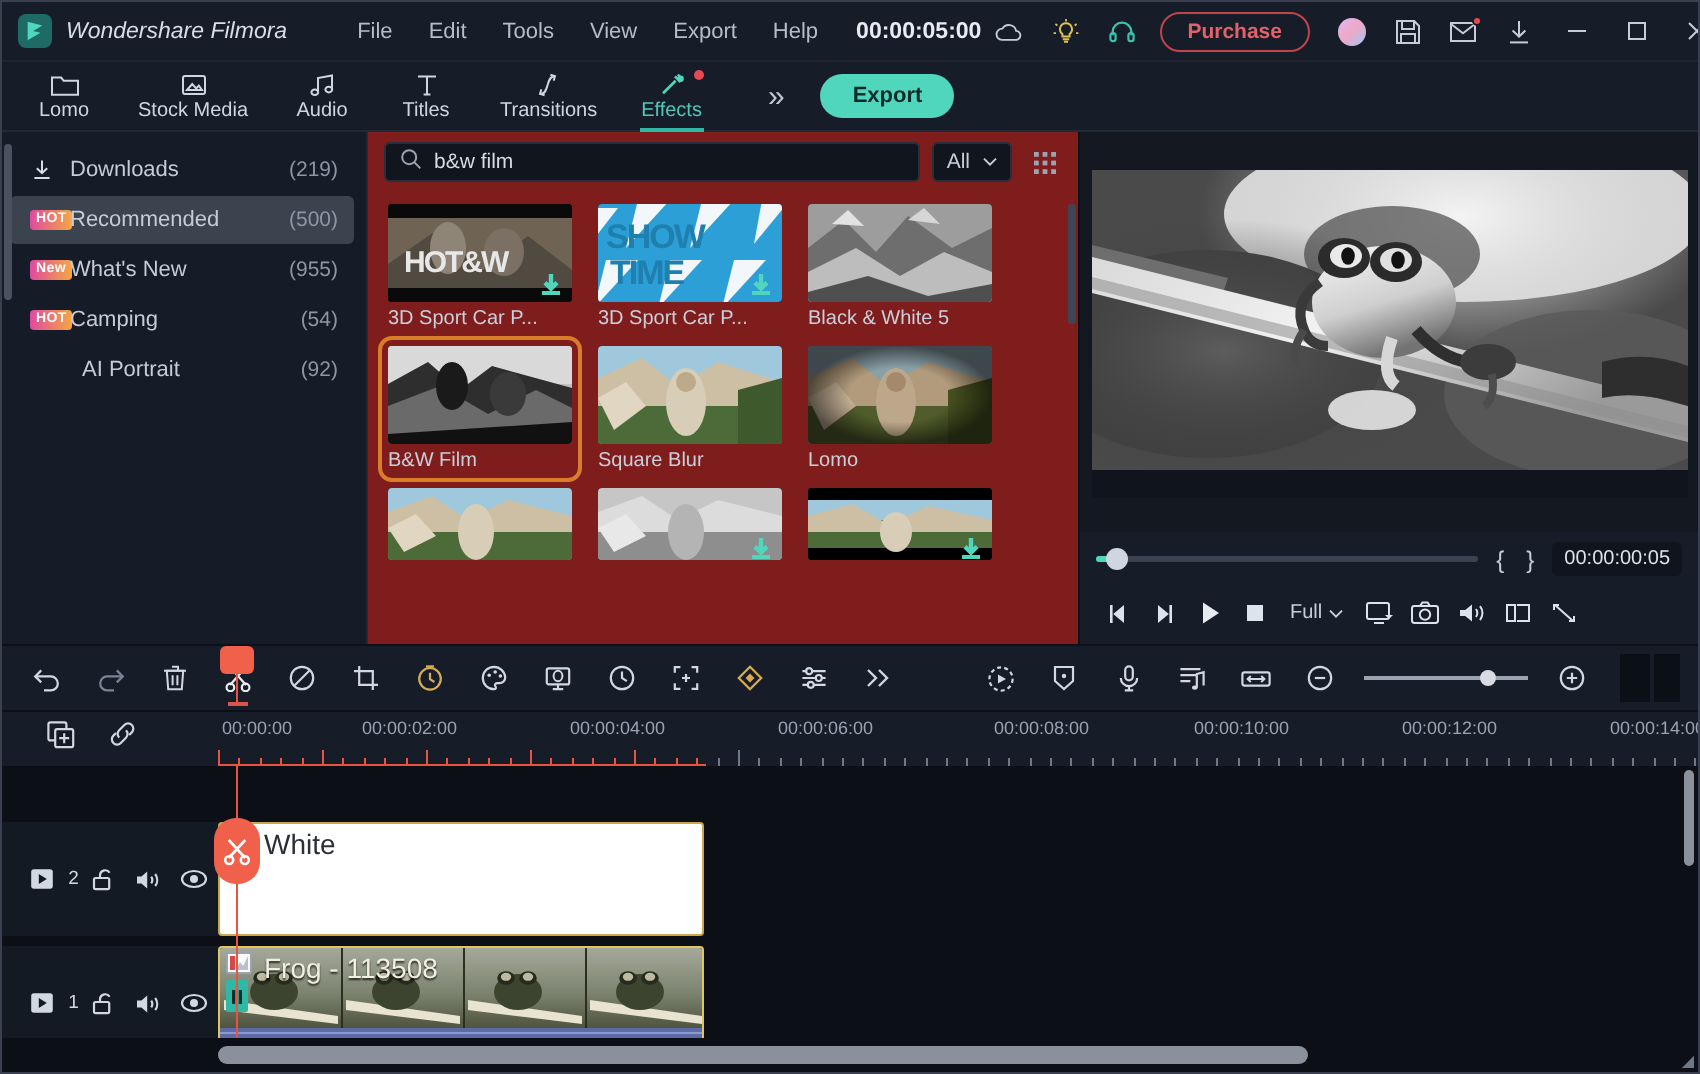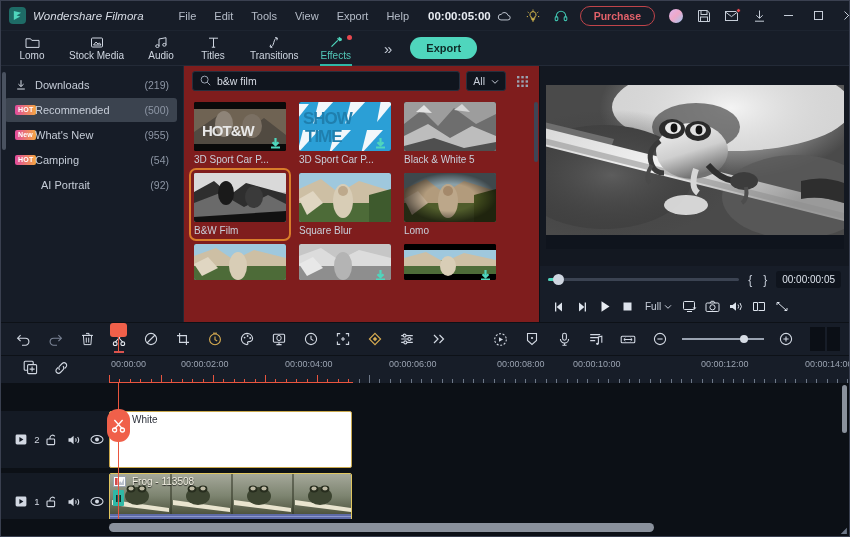--- a/index.html
+++ b/index.html
@@ -257,21 +257,21 @@
   }
   .track-head {
     width: 108px; flex: 0 0 108px; background: #141a24;
     display: flex; align-items: center; gap: 0; padding-left: 8px;
   }
   .th-btn { width: 25px; display: flex; align-items: center; justify-content: center; cursor: pointer; }
   .th-num { color: #d2d8e2; font-size: 9.5px; margin-left: 2px; }
   .track-body { flex: 1; position: relative; }
   .clip { position: absolute; border-radius: 2px; overflow: hidden; }
   .clip-label {
-    position: absolute; top: 2px; left: 22px; font-size: 10px;
+    position: absolute; top: 2px; left: 22px; font-size: 14px;
     white-space: nowrap; pointer-events: none;
   }
   .clip-ico {
     position: absolute; top: 2px; left: 3px; width: 13px; height: 11px;
     background: #fbfbfb; border: 1px solid #9aa3b1; border-radius: 1px;
     display: flex; align-items: center; justify-content: center;
   }
   .fx-badge {
     position: absolute; left: 3px; top: 16px; width: 11px; height: 16px;
     background: #2fb8a6; border-radius: 1px; display:flex; align-items:center; justify-content:center;
@@ -990,21 +990,21 @@
             </svg>
         </span>
       </div>
       <div class="ruler">
         <div class="rl-red" style="width:244px"></div>
         <div class="rl-label" style="left:2px">00:00:00</div>
         <div class="rl-label" style="left:72px">00:00:02:00</div>
         <div class="rl-label" style="left:176px">00:00:04:00</div>
         <div class="rl-label" style="left:280px">00:00:06:00</div>
         <div class="rl-label" style="left:388px">00:00:08:00</div>
-        <div class="rl-label" style="left:464px">00:00:10:00</div>
+        <div class="rl-label" style="left:488px">00:00:10:00</div>
         <div class="rl-label" style="left:592px">00:00:12:00</div>
         <div class="rl-label" style="left:696px">00:00:14:00</div>
         <div id="ticks">
             <div class="rl-tick" style="left:0.0px;height:8px;background:#e8553f"></div>
             <div class="rl-tick" style="left:10.4px;height:4px;background:#e8553f"></div>
             <div class="rl-tick" style="left:20.8px;height:4px;background:#e8553f"></div>
             <div class="rl-tick" style="left:31.2px;height:4px;background:#e8553f"></div>
             <div class="rl-tick" style="left:41.6px;height:4px;background:#e8553f"></div>
             <div class="rl-tick" style="left:52.0px;height:8px;background:#e8553f"></div>
             <div class="rl-tick" style="left:62.4px;height:4px;background:#e8553f"></div>

